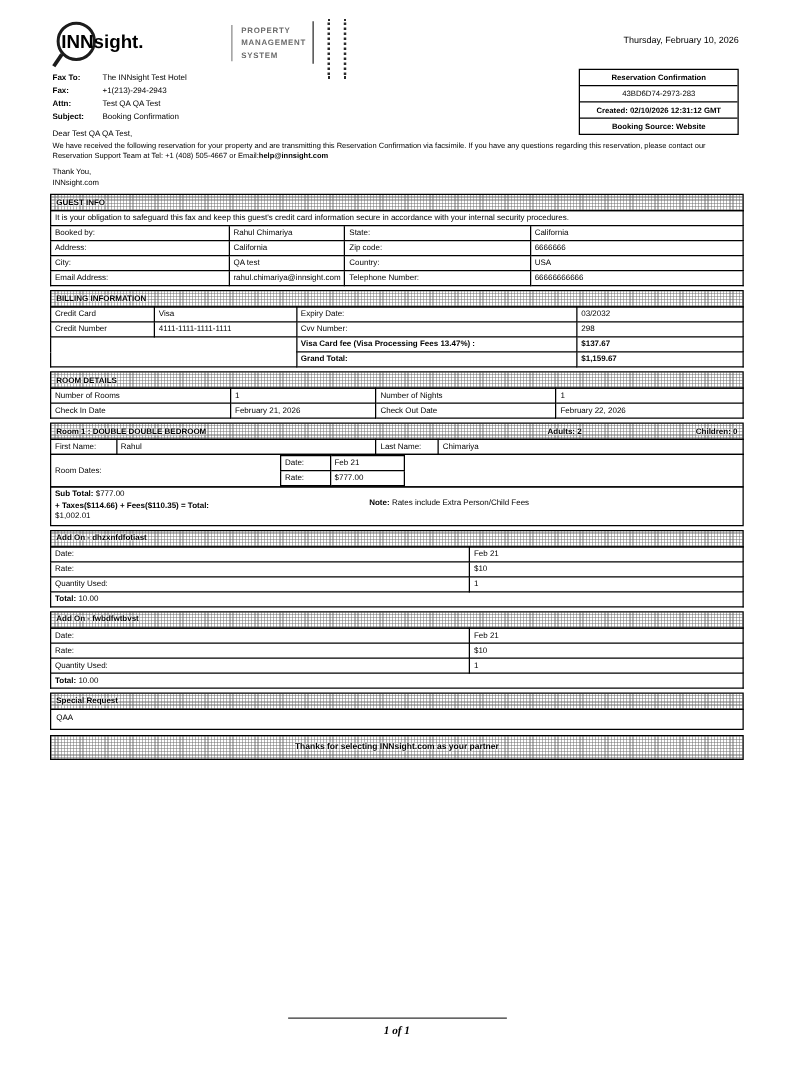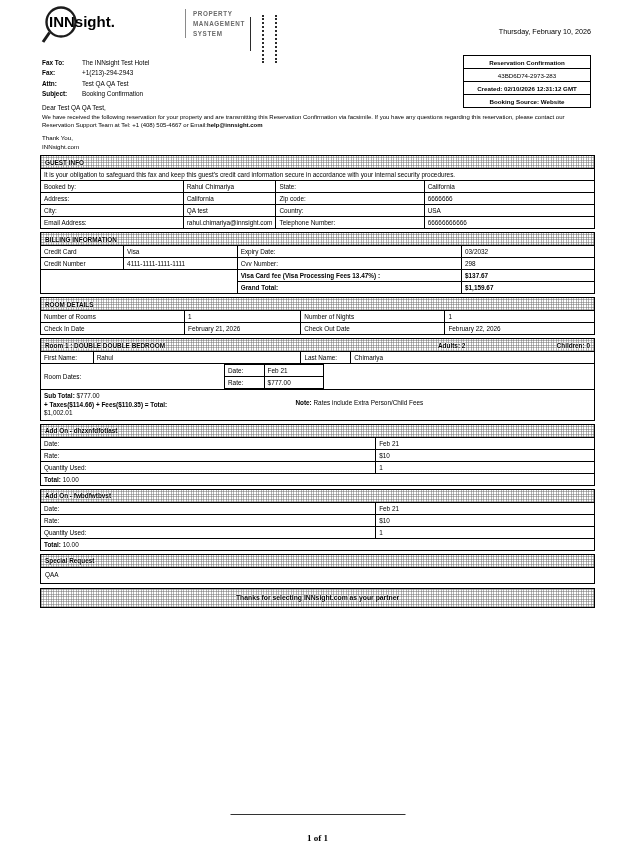--- a/index.html
+++ b/index.html
@@ -6,21 +6,21 @@
   html,body { background:#ffffff; }
   body {
     width:635px; height:857px; position:relative;
     font-family:"Liberation Sans", sans-serif; color:#000;
     overflow:hidden;
   }
   .abs { position:absolute; }
   .bold { font-weight:bold; }
 
   
-  .logo-block { left:40px; top:5px; display:flex; align-items:flex-start; gap:7px; }
+  .logo-block { left:40px; top:16px; display:flex; align-items:flex-start; gap:7px; }
   .tagline { border-left:1px solid #8a8a8a; padding-left:7px; margin-top:4px;
              font-size:6.3px; font-weight:bold; color:#6a6a6a; letter-spacing:.6px; line-height:1.55; }
   .vmarks { left:250px; top:15px; display:flex; gap:11px; height:48px; }
   .vmark { width:0; border-left:2px dotted #2b2b2b; }
   .vmark.short { height:34px; margin-top:2px; border-left:1px solid #2b2b2b; }
   .doc-date { right:44px; top:27px; font-size:7.2px; }
   .conf-box { left:463px; top:55px; width:128px; border:1px solid #000; text-align:center; font-size:6.2px; }
   .conf-box .crow { border-bottom:1px solid #000; padding:2.5px 2px; }
   .conf-box .crow:last-child { border-bottom:none; }
 
@@ -61,22 +61,22 @@
   .st-left { width:46%; padding:2px 3px; line-height:1.35; }
   .st-note { flex:1; padding-top:9px; }
 
   .sr-box { border:1px solid #000; margin-top:-1px; padding:3px 4px 5px; font-size:6.4px; }
 
   .banner { margin-top:4px; border:1px solid #000; text-align:center; font-weight:bold;
             font-size:6.8px; padding:5.5px 0;
             text-shadow:0 0 2px #fff, 0 0 2px #fff, 0 0 2px #fff; }
 
   .footer { left:50%; transform:translateX(-50%); top:814px; width:175px;
-            border-top:1px solid #333; text-align:center; padding-top:18px;
-            font-family:"Liberation Serif", serif; font-weight:bold; font-size:9px; }
+            border-top:1px solid #333; text-align:center; padding-top:4px;
+            font-family:"Liberation Serif", serif; font-style:italic; font-weight:bold; font-size:9px; }
 
   a.email-link { color:#000; font-weight:bold; text-decoration:none; }
 </style>
 </head>
 <body>
 
 <div class="abs logo-block">
   <svg width="138" height="40" viewBox="0 0 138 40">
     <circle cx="21" cy="17" r="14.5" fill="none" stroke="#1c1c1c" stroke-width="2.4"></circle>
     <line x1="9.5" y1="27.5" x2="3" y2="37" stroke="#1c1c1c" stroke-width="3"></line>

